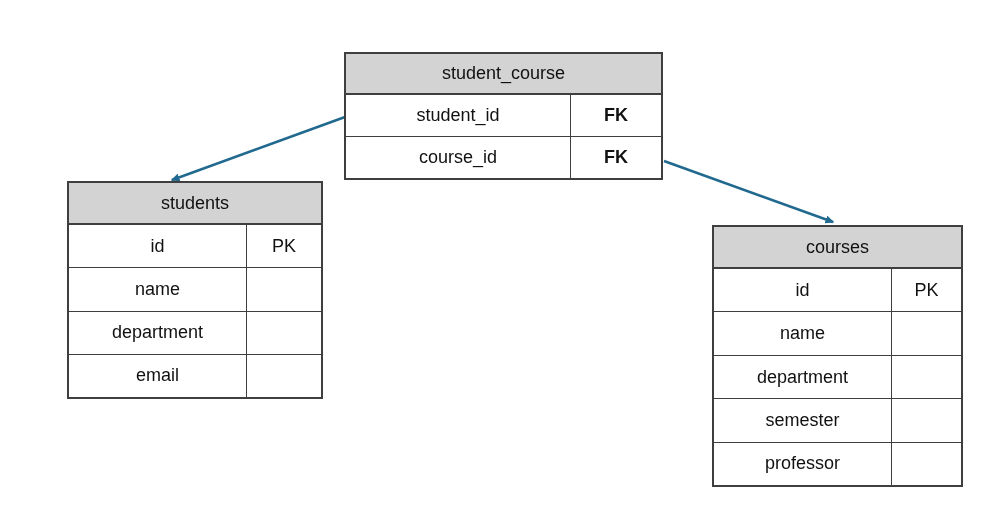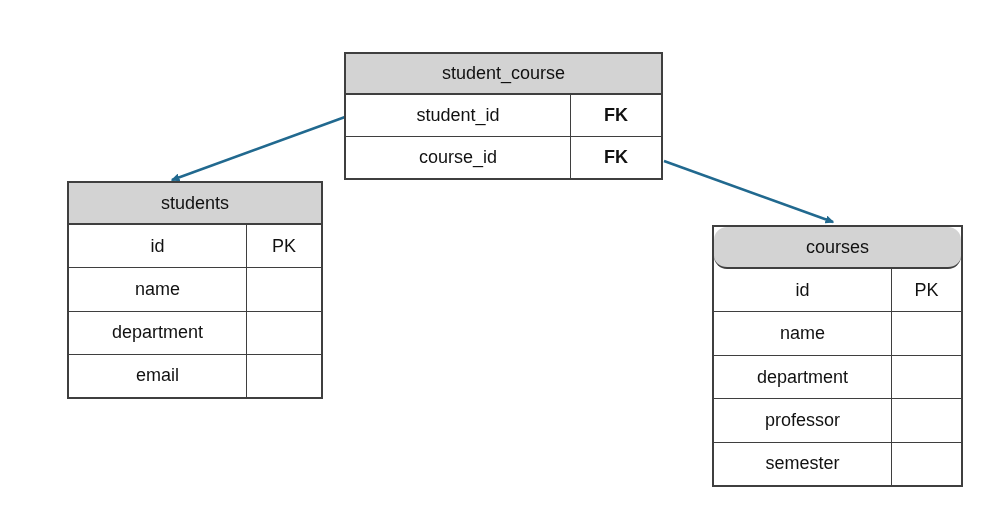--- a/index.html
+++ b/index.html
@@ -57,21 +57,21 @@
   
   #table-student-course { left: 344px; top: 52px;  width: 319px; height: 128px; }
   #table-student-course .er-header { height: 39px; }
   #table-student-course .cell-key  { width: 90px; font-weight: bold; }
 
   #table-students { left: 30px; top: 181px; width: 256px; height: 218px; margin-left: 37px; }
   #table-students .er-header { height: 40px; }
   #table-students .cell-key  { width: 74px; }
 
   #table-courses { left: 712px; top: 225px; width: 251px; height: 262px; }
-  #table-courses .er-header { height: 40px; border-radius: 13px; }
+  #table-courses .er-header { height: 40px; }
   #table-courses .cell-key  { width: 69px; }
 </style>
 </head>
 <body>
 
 <div id="canvas">
 
   <svg id="arrow-layer" viewBox="0 0 994 508" xmlns="http://www.w3.org/2000/svg">
     <defs>
       <marker id="arrowhead" markerWidth="9" markerHeight="8" refX="7.5" refY="4" orient="auto" markerUnits="userSpaceOnUse">
@@ -128,22 +128,22 @@
     </div>
     <div class="er-row">
       <div class="cell-field">name</div>
       <div class="cell-key"></div>
     </div>
     <div class="er-row">
       <div class="cell-field">department</div>
       <div class="cell-key"></div>
     </div>
     <div class="er-row">
-      <div class="cell-field">professor</div>
+      <div class="cell-field">semester</div>
       <div class="cell-key"></div>
     </div>
     <div class="er-row">
-      <div class="cell-field">semester</div>
+      <div class="cell-field">professor</div>
       <div class="cell-key"></div>
     </div>
   </div>
 
 </div>
 
 </body></html>

